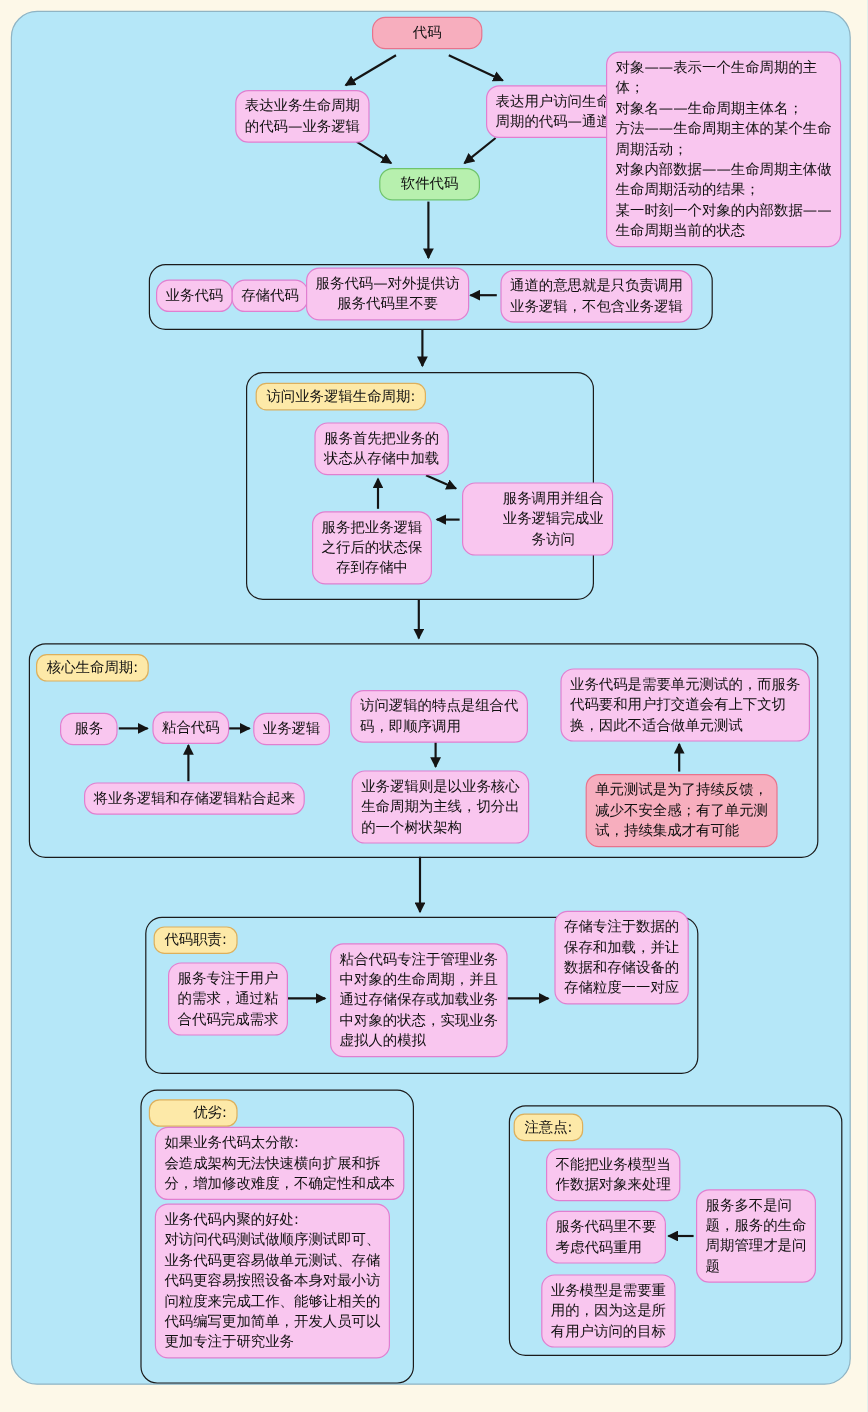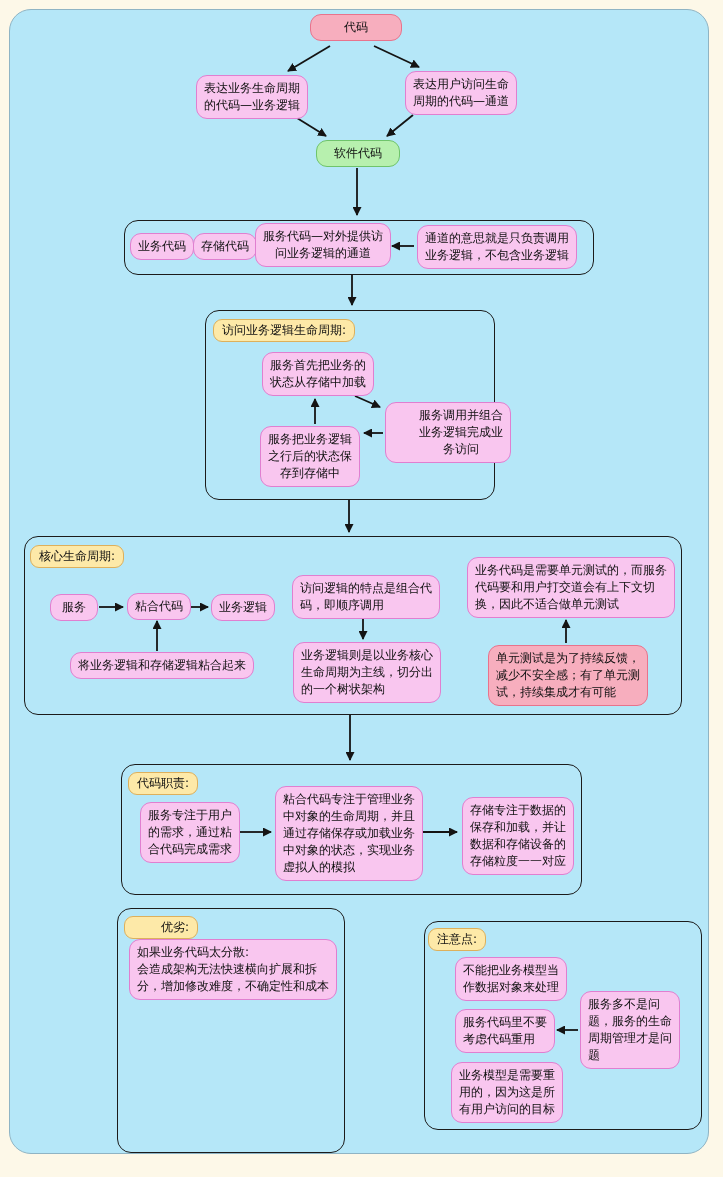--- a/index.html
+++ b/index.html
@@ -63,25 +63,34 @@
   <div class="group" style="left:121px;top:764px;width:459px;height:129px;"></div>
   <div class="group" style="left:117px;top:908px;width:226px;height:243px;"></div>
   <div class="group" style="left:424px;top:921px;width:276px;height:207px;"></div>
 
   <div class="node salmon center" style="left:310px;top:14px;min-width:76px;">代码</div>
   <div class="node pink center" style="left:196px;top:75px;">表达业务生命周期
 的代码—业务逻辑</div>
   <div class="node pink center" style="left:405px;top:71px;">表达用户访问生命
 周期的代码—通道</div>
   <div class="node green center" style="left:316px;top:140px;min-width:68px;">软件代码</div>
+  <div class="node pink" style="left:505px;top:43px;">对象——表示一个生命周期的主
+体；
+对象名——生命周期主体名；
+方法——生命周期主体的某个生命
+周期活动；
+对象内部数据——生命周期主体做
+生命周期活动的结果；
+某一时刻一个对象的内部数据——
+生命周期当前的状态</div>
 
   <div class="node pink center" style="left:130px;top:233px;">业务代码</div>
   <div class="node pink center" style="left:193px;top:233px;">存储代码</div>
   <div class="node pink center" style="left:255px;top:223px;">服务代码—对外提供访
-问业务逻辑的通道</div>
+服务代码里不要</div>
   <div class="node pink center" style="left:417px;top:225px;">通道的意思就是只负责调用
 业务逻辑，不包含业务逻辑</div>
 
   <div class="node label" style="left:213px;top:319px;">访问业务逻辑生命周期:</div>
   <div class="node pink center" style="left:262px;top:352px;">服务首先把业务的
 状态从存储中加载</div>
   <div class="node pink center" style="left:385px;top:402px;padding-left:33px;">服务调用并组合
 业务逻辑完成业
 务访问</div>
   <div class="node pink center" style="left:260px;top:426px;">服务把业务逻辑
@@ -107,29 +116,36 @@
 
   <div class="node label" style="left:128px;top:772px;">代码职责:</div>
   <div class="node pink" style="left:140px;top:802px;">服务专注于用户
 的需求，通过粘
 合代码完成需求</div>
   <div class="node pink" style="left:275px;top:786px;">粘合代码专注于管理业务
 中对象的生命周期，并且
 通过存储保存或加载业务
 中对象的状态，实现业务
 虚拟人的模拟</div>
-  <div class="node pink" style="left:462px;top:797px;text-align:right;">存储专注于数据的
+  <div class="node pink" style="left:462px;top:759px;text-align:right;">存储专注于数据的
 保存和加载，并让
 数据和存储设备的
 存储粒度一一对应</div>
 
   <div class="node label" style="left:124px;top:916px;padding-left:36px;">优劣:</div>
   <div class="node pink" style="left:129px;top:939px;">如果业务代码太分散:
 会造成架构无法快速横向扩展和拆
 分，增加修改难度，不确定性和成本</div>
+  <div class="node pink" style="left:129px;top:1003px;">业务代码内聚的好处:
+对访问代码测试做顺序测试即可、
+业务代码更容易做单元测试、存储
+代码更容易按照设备本身对最小访
+问粒度来完成工作、能够让相关的
+代码编写更加简单，开发人员可以
+更加专注于研究业务</div>
 
   <div class="node label" style="left:428px;top:928px;">注意点:</div>
   <div class="node pink" style="left:455px;top:957px;">不能把业务模型当
 作数据对象来处理</div>
   <div class="node pink" style="left:455px;top:1009px;">服务代码里不要
 考虑代码重用</div>
   <div class="node pink" style="left:580px;top:991px;">服务多不是问
 题，服务的生命
 周期管理才是问
 题</div>

